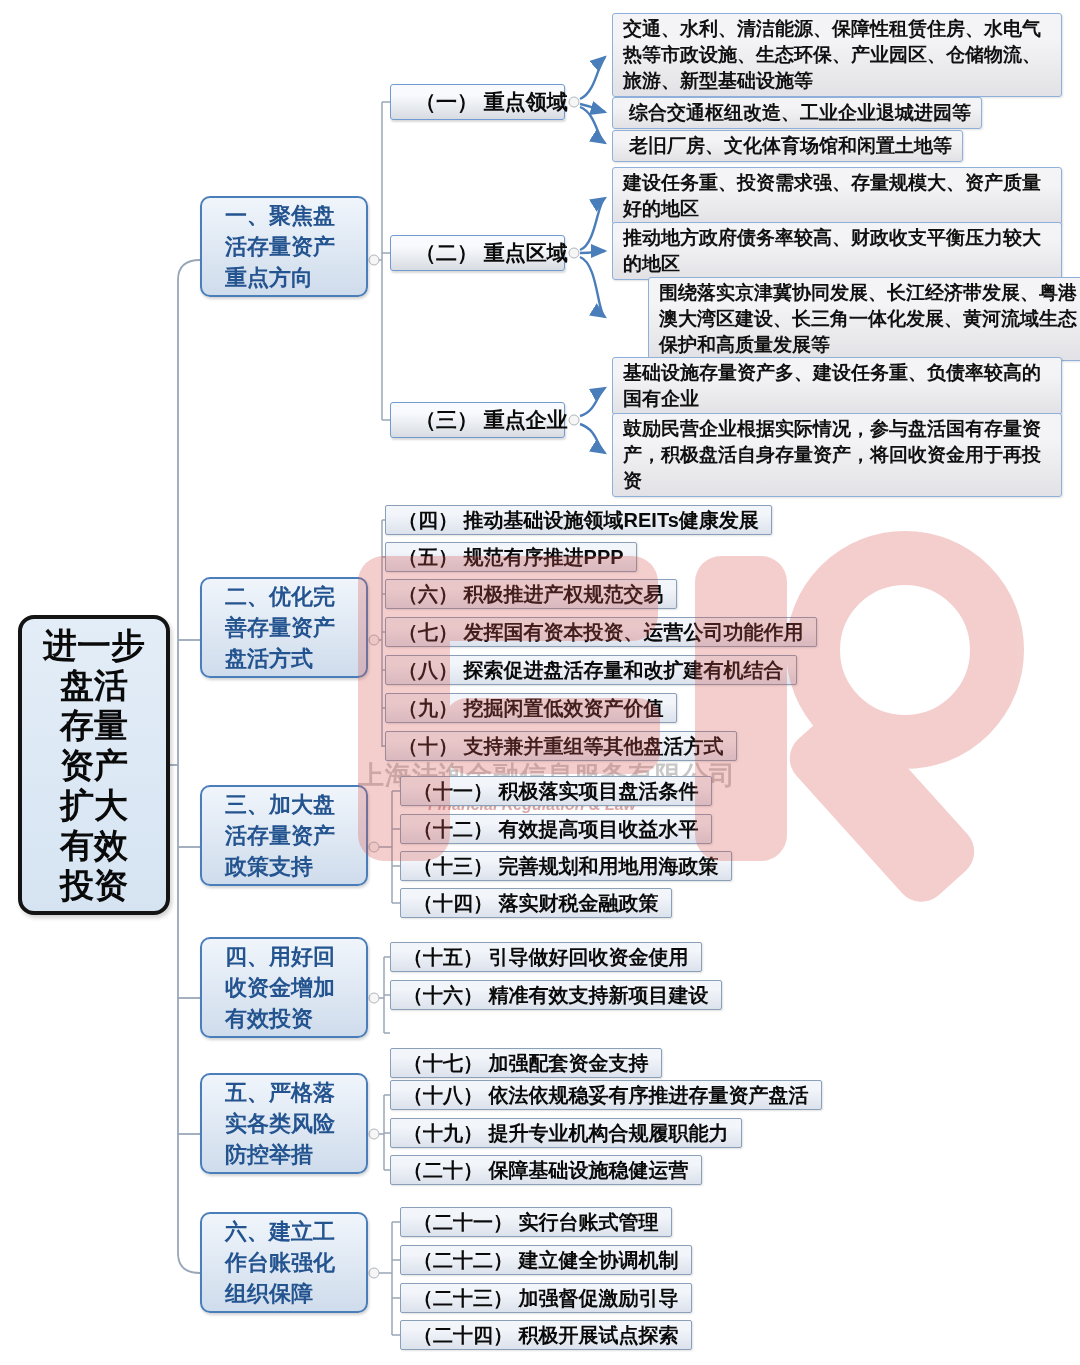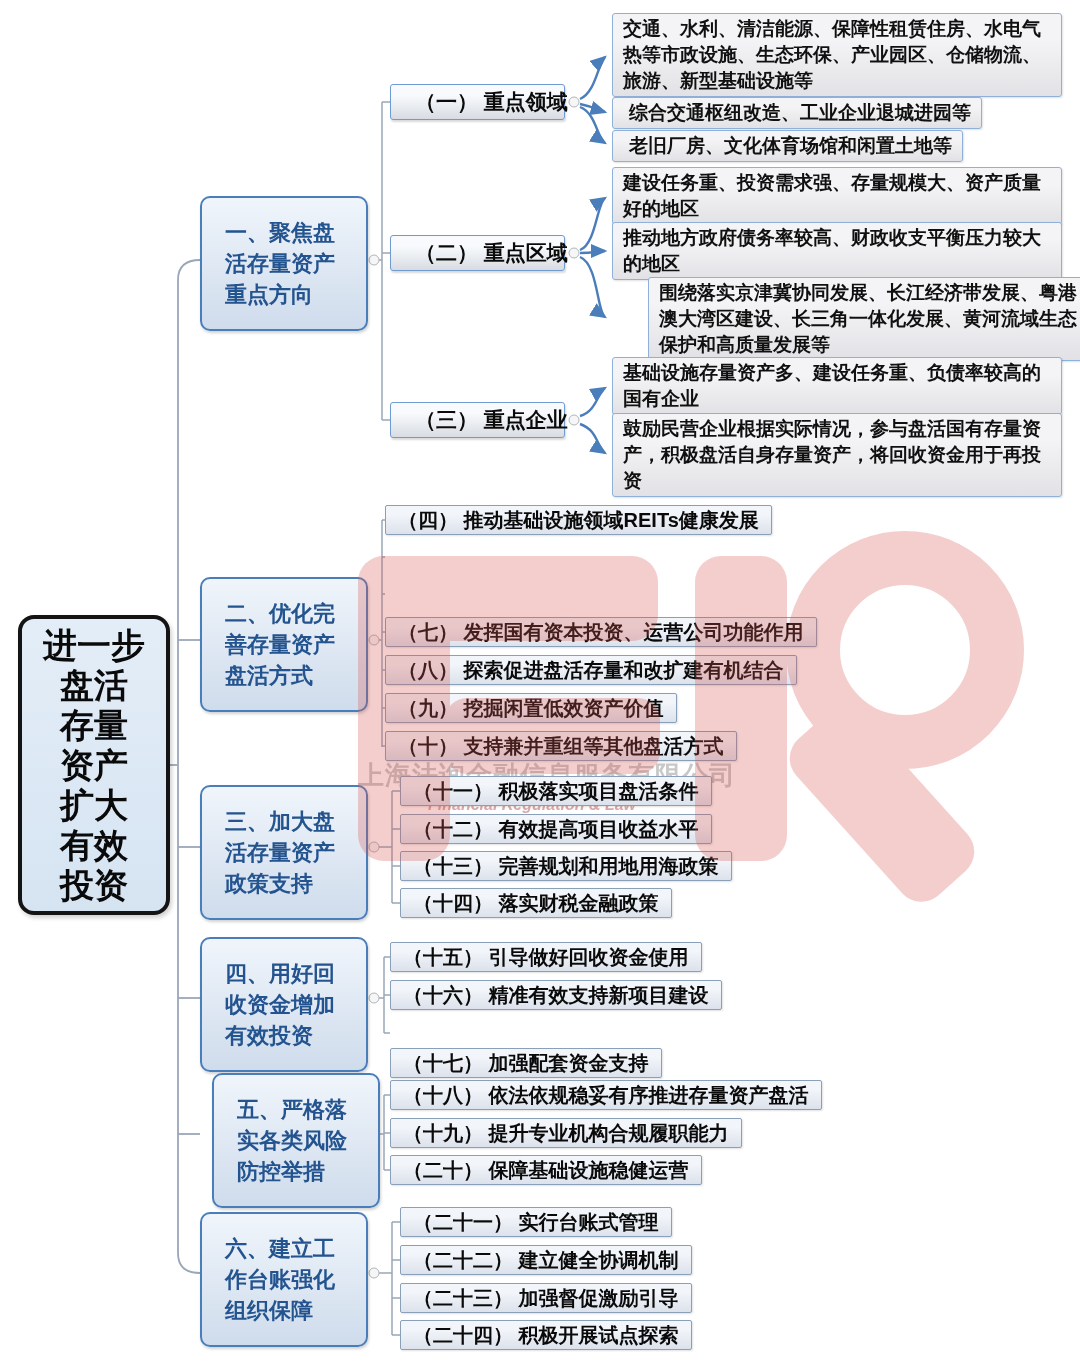--- a/index.html
+++ b/index.html
@@ -14,21 +14,21 @@
     background:linear-gradient(to bottom,#e3edf7,#d6e4f2);
     color:#0a0a0a;font-size:34px;font-weight:bold;line-height:40px;
     display:flex;align-items:center;justify-content:center;text-align:center;
     white-space:pre-line;box-shadow:2px 3px 4px rgba(0,0,0,.18);
   }
   
   .section{
     width:168px;border:2.5px solid #4a7ebb;border-radius:10px;
     background:linear-gradient(to bottom,#f0f5fb,#cfdcec);
     color:#24548f;font-size:22px;font-weight:bold;line-height:31px;
-    padding:19px 23px;box-shadow:1px 2px 3px rgba(0,0,0,.18);
+    padding:2px 23px;box-shadow:1px 2px 3px rgba(0,0,0,.18);
   }
   
   .sub{
     width:175px;border:1.5px solid #6f9bd1;border-radius:3px;
     background:linear-gradient(to bottom,#f8fafd 30%,#d8dce2);
     color:#0a0a0a;font-size:21px;font-weight:bold;line-height:33px;height:36px;
     text-align:center;white-space:nowrap;box-shadow:1px 2px 2px rgba(0,0,0,.15);padding-left:24px;
   }
   
   .leaf{
@@ -163,37 +163,39 @@
 存量
 资产
 扩大
 有效
 投资</div>
 
   <div class="node section" style="left:200px;top:196px;">一、聚焦盘活存量资产重点方向</div>
   <div class="node section" style="left:200px;top:577px;">二、优化完善存量资产盘活方式</div>
   <div class="node section" style="left:200px;top:785px;">三、加大盘活存量资产政策支持</div>
   <div class="node section" style="left:200px;top:937px;">四、用好回收资金增加有效投资</div>
-  <div class="node section" style="left:200px;top:1073px;margin-left:12px;">五、严格落实各类风险防控举措</div>
+  <div class="node section" style="left:200px;top:1073px;">五、严格落实各类风险防控举措</div>
   <div class="node section" style="left:200px;top:1212px;">六、建立工作台账强化组织保障</div>
 
   <div class="node sub" style="left:390px;top:84px;">（一） 重点领域</div>
   <div class="node sub" style="left:390px;top:235px;">（二） 重点区域</div>
   <div class="node sub" style="left:390px;top:402px;">（三） 重点企业</div>
 
   <div class="node leaf" style="left:612px;top:13px;">交通、水利、清洁能源、保障性租赁住房、水电气热等市政设施、生态环保、产业园区、仓储物流、旅游、新型基础设施等</div>
   <div class="node leaf auto" style="left:612px;top:97px;">综合交通枢纽改造、工业企业退城进园等</div>
   <div class="node leaf auto" style="left:612px;top:130px;">老旧厂房、文化体育场馆和闲置土地等</div>
   <div class="node leaf" style="left:612px;top:167px;">建设任务重、投资需求强、存量规模大、资产质量好的地区</div>
   <div class="node leaf" style="left:612px;top:222px;">推动地方政府债务率较高、财政收支平衡压力较大的地区</div>
   <div class="node leaf" style="left:612px;top:277px;margin-left:36px;">围绕落实京津冀协同发展、长江经济带发展、粤港澳大湾区建设、长三角一体化发展、黄河流域生态保护和高质量发展等</div>
   <div class="node leaf" style="left:612px;top:357px;">基础设施存量资产多、建设任务重、负债率较高的国有企业</div>
   <div class="node leaf" style="left:612px;top:413px;">鼓励民营企业根据实际情况，参与盘活国有存量资产，积极盘活自身存量资产，将回收资金用于再投资</div>
 
   <div class="node item" style="left:385px;top:505px;">（四） 推动基础设施领域REITs健康发展</div>
+  <div class="node item" style="left:385px;top:542px;">（五） 规范有序推进PPP</div>
+  <div class="node item" style="left:385px;top:579px;">（六） 积极推进产权规范交易</div>
   <div class="node item" style="left:385px;top:617px;">（七） 发挥国有资本投资、运营公司功能作用</div>
   <div class="node item" style="left:385px;top:655px;">（八） 探索促进盘活存量和改扩建有机结合</div>
   <div class="node item" style="left:385px;top:693px;">（九） 挖掘闲置低效资产价值</div>
   <div class="node item" style="left:385px;top:731px;">（十） 支持兼并重组等其他盘活方式</div>
 
   <div class="node item" style="left:400px;top:776px;">（十一） 积极落实项目盘活条件</div>
   <div class="node item" style="left:400px;top:814px;">（十二） 有效提高项目收益水平</div>
   <div class="node item" style="left:400px;top:851px;">（十三） 完善规划和用地用海政策</div>
   <div class="node item" style="left:400px;top:888px;">（十四） 落实财税金融政策</div>
 

